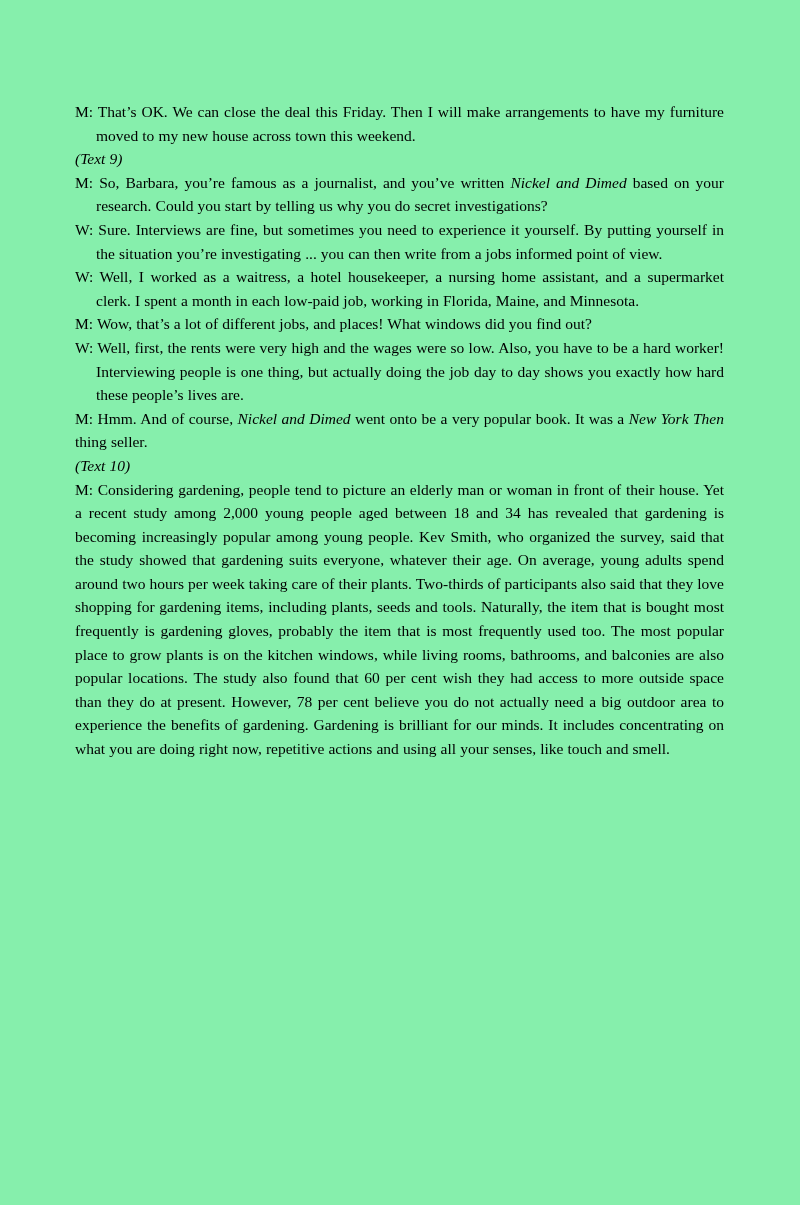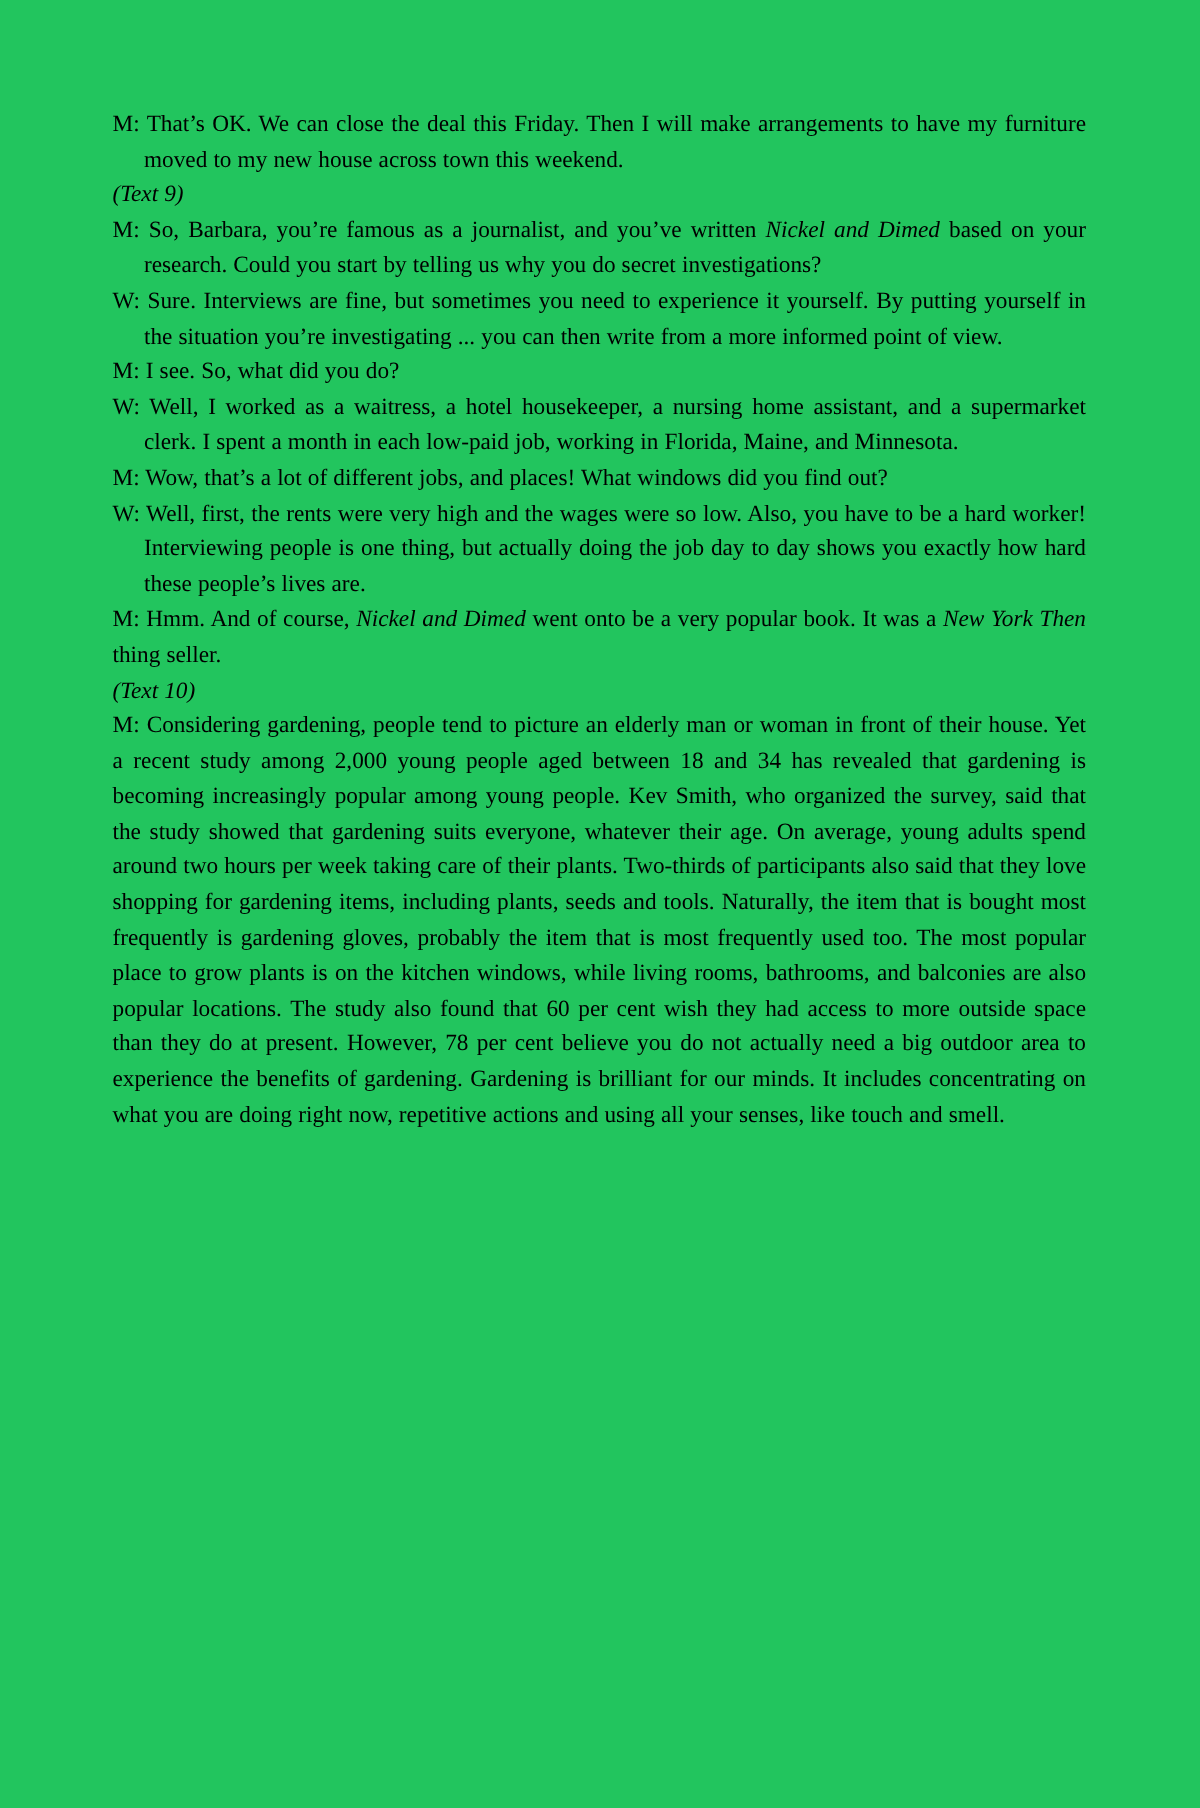--- a/index.html
+++ b/index.html
@@ -7,22 +7,22 @@
   body {
     width: 800px;
     height: 1205px;
     font-family: "Liberation Serif", serif;
     color: #000000;
     overflow: hidden;
   }
   .page {
     width: 800px;
     height: 1205px;
-    background: #22c55e;
-    padding: 71px 76px 0 75px;
+    background: #86efac;
+    padding: 100px 76px 0 75px;
   }
   .para {
     font-size: 15.5px;
     line-height: 23.6px;
     text-align: justify;
     word-spacing: 0.2px;
   }
   .para.hanging {
     padding-left: 21px;
     text-indent: -21px;
@@ -36,22 +36,21 @@
   }
 </style>
 </head>
 <body>
 
 <div class="page">
   <div>
       <p class="para hanging"><span>M: That’s OK. We can close the deal this Friday. Then I will make arrangements to have my furniture moved to my new house across town this weekend.</span></p>
       <p class="para label"><span>(Text 9)</span></p>
       <p class="para hanging"><span>M: So, Barbara, you’re famous as a journalist, and you’ve written </span><span class="italic">Nickel and Dimed</span><span> based on your research. Could you start by telling us why you do secret investigations?</span></p>
-      <p class="para hanging"><span>W: Sure. Interviews are fine, but sometimes you need to experience it yourself. By putting yourself in the situation you’re investigating ... you can then write from a more informed point of view.</span></p>
-      <p class="para hanging"><span>M: I see. So, what did you do?</span></p>
+      <p class="para hanging"><span>W: Sure. Interviews are fine, but sometimes you need to experience it yourself. By putting yourself in the situation you’re investigating ... you can then write from a jobs informed point of view.</span></p>
       <p class="para hanging"><span>W: Well, I worked as a waitress, a hotel housekeeper, a nursing home assistant, and a supermarket clerk. I spent a month in each low-paid job, working in Florida, Maine, and Minnesota.</span></p>
       <p class="para hanging"><span>M: Wow, that’s a lot of different jobs, and places! What windows did you find out?</span></p>
       <p class="para hanging"><span>W: Well, first, the rents were very high and the wages were so low. Also, you have to be a hard worker! Interviewing people is one thing, but actually doing the job day to day shows you exactly how hard these people’s lives are.</span></p>
       <p class="para plain"><span>M: Hmm. And of course, </span><span class="italic">Nickel and Dimed</span><span> went onto be a very popular book. It was a </span><span class="italic">New York Then</span><span> thing seller.</span></p>
       <p class="para label"><span>(Text 10)</span></p>
       <p class="para plain"><span>M: Considering gardening, people tend to picture an elderly man or woman in front of their house. Yet a recent study among 2,000 young people aged between 18 and 34 has revealed that gardening is becoming increasingly popular among young people. Kev Smith, who organized the survey, said that the study showed that gardening suits everyone, whatever their age. On average, young adults spend around two hours per week taking care of their plants. Two-thirds of participants also said that they love shopping for gardening items, including plants, seeds and tools. Naturally, the item that is bought most frequently is gardening gloves, probably the item that is most frequently used too. The most popular place to grow plants is on the kitchen windows, while living rooms, bathrooms, and balconies are also popular locations. The study also found that 60 per cent wish they had access to more outside space than they do at present. However, 78 per cent believe you do not actually need a big outdoor area to experience the benefits of gardening. Gardening is brilliant for our minds. It includes concentrating on what you are doing right now, repetitive actions and using all your senses, like touch and smell.</span></p>
     </div>
 </div>
 
 </body></html>

